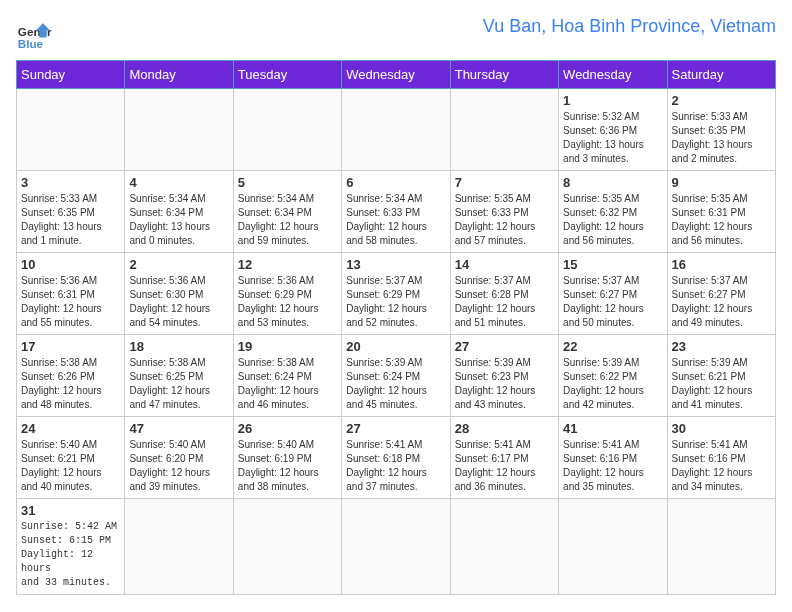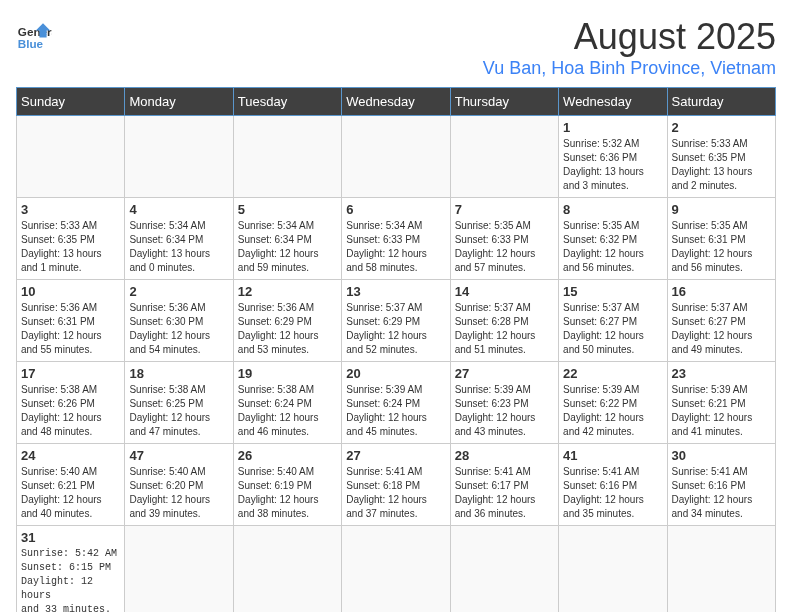--- a/index.html
+++ b/index.html
@@ -36,21 +36,21 @@
     .subtitle {
       font-size: 18px;
       color: #3b82f6;
     }
     .calendar {
       width: 100%;
       border-collapse: collapse;
       border: 1px solid #ccc;
     }
     .calendar th {
-      background: #404040;
+      background: #6d28d9;
       color: #fff;
       font-size: 13px;
       padding: 6px 4px;
       text-align: left;
       border: 1px solid #5a96cc;
       font-weight: normal;
     }
     .calendar td {
       border: 1px solid #ccc;
       vertical-align: top;
@@ -83,21 +83,20 @@
 
 <div class="header">
   <div class="logo">
     <svg class="logo-icon" viewBox="0 0 40 40">
       <text x="2" y="22" font-size="13" font-weight="bold" fill="#333">General</text>
       <text x="2" y="35" font-size="13" font-weight="bold" fill="#4a90d9">Blue</text>
       <polygon points="30,8 38,16 34,16 34,24 26,24 26,16 22,16" fill="#4a90d9"></polygon>
     </svg>
   </div>
   <div class="title-area">
-    <div class="month-title">August 2025</div>
     <div class="subtitle">Vu Ban, Hoa Binh Province, Vietnam</div>
   </div>
 </div>
 
 <table class="calendar">
   <thead>
     <tr>
     <th>Sunday</th>
         <th>Monday</th>
         <th>Tuesday</th>

